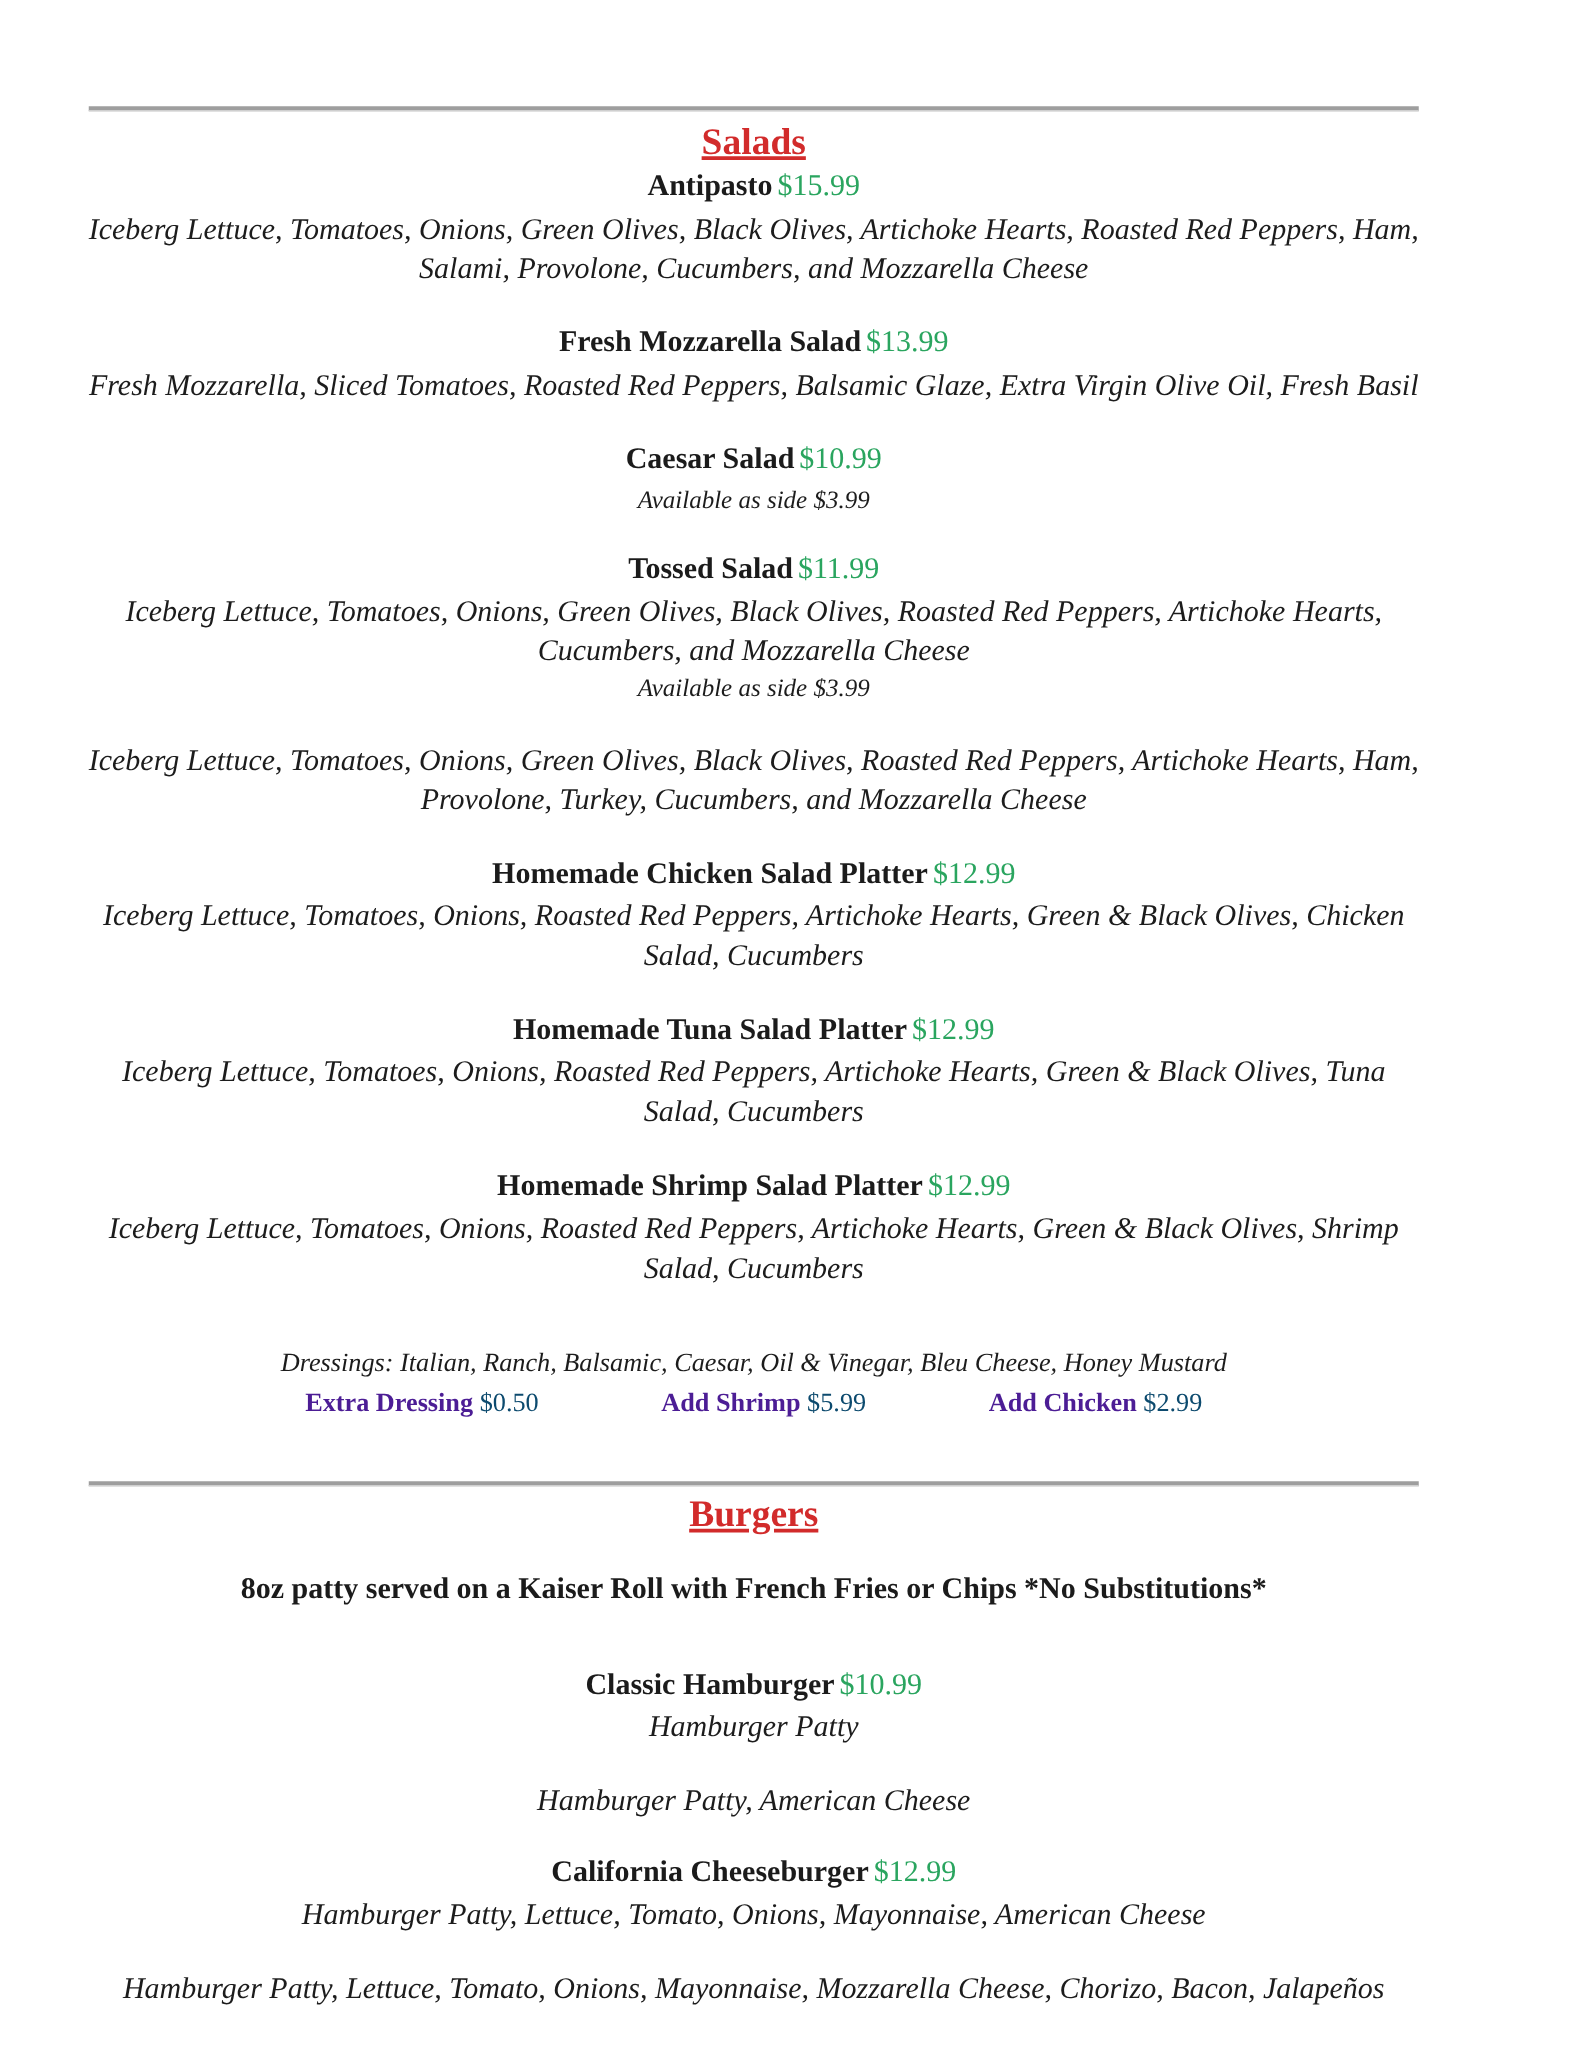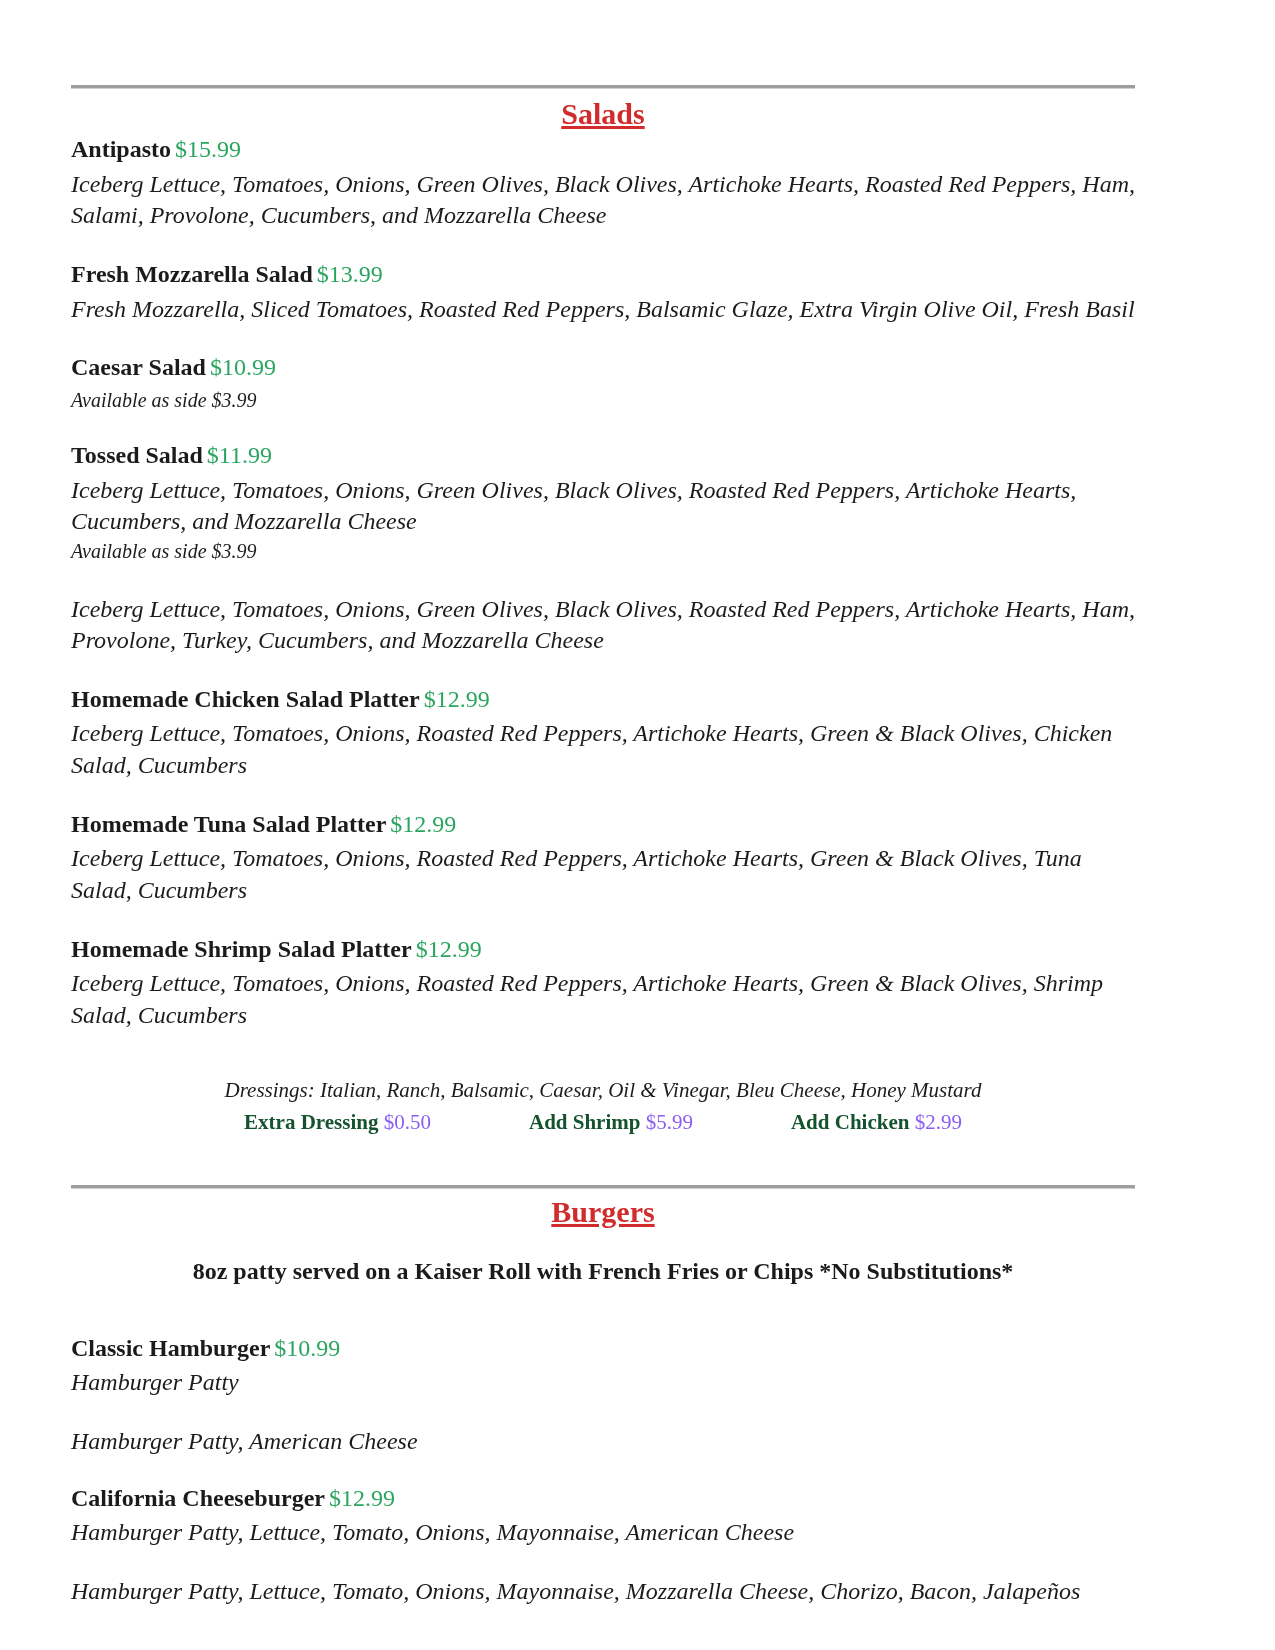--- a/index.html
+++ b/index.html
@@ -24,21 +24,21 @@
   .rule.second { margin-top: 0; margin-bottom: 6px; }
   .heading-row { text-align: center; margin-bottom: 6px; }
   .section-heading {
     display: inline-block;
     font-size: 30px;
     font-weight: bold;
     color: #d22b2b;
     text-decoration: underline;
     line-height: 1.1;
   }
-  .menu-item { margin-bottom: 29px; }
+  .menu-item { margin-bottom: 29px; text-align: center; }
   .burgers .menu-item { margin-bottom: 27px; }
   .item-title { line-height: 1.15; margin-bottom: 5px; }
   .item-name {
     font-size: 24px;
     font-weight: bold;
     color: #1b1b1b;
   }
   .item-price {
     font-size: 24px;
     color: #2aa55f;
@@ -63,22 +63,22 @@
     font-style: italic;
     color: #1c1c1c;
     margin-bottom: 7px;
   }
   .addons {
     display: flex;
     justify-content: center;
     column-gap: 98px;
     font-size: 21px;
   }
-  .addon-label { font-weight: bold; color: #14532d; }
-  .addon-price { color: #8b5cf6; }
+  .addon-label { font-weight: bold; color: #4c1d95; }
+  .addon-price { color: #0c4a6e; }
   .section-subtitle {
     text-align: center;
     font-size: 24px;
     font-weight: bold;
     color: #1b1b1b;
     margin-top: 30px;
     margin-bottom: 50px;
   }
 </style>
 </head>

